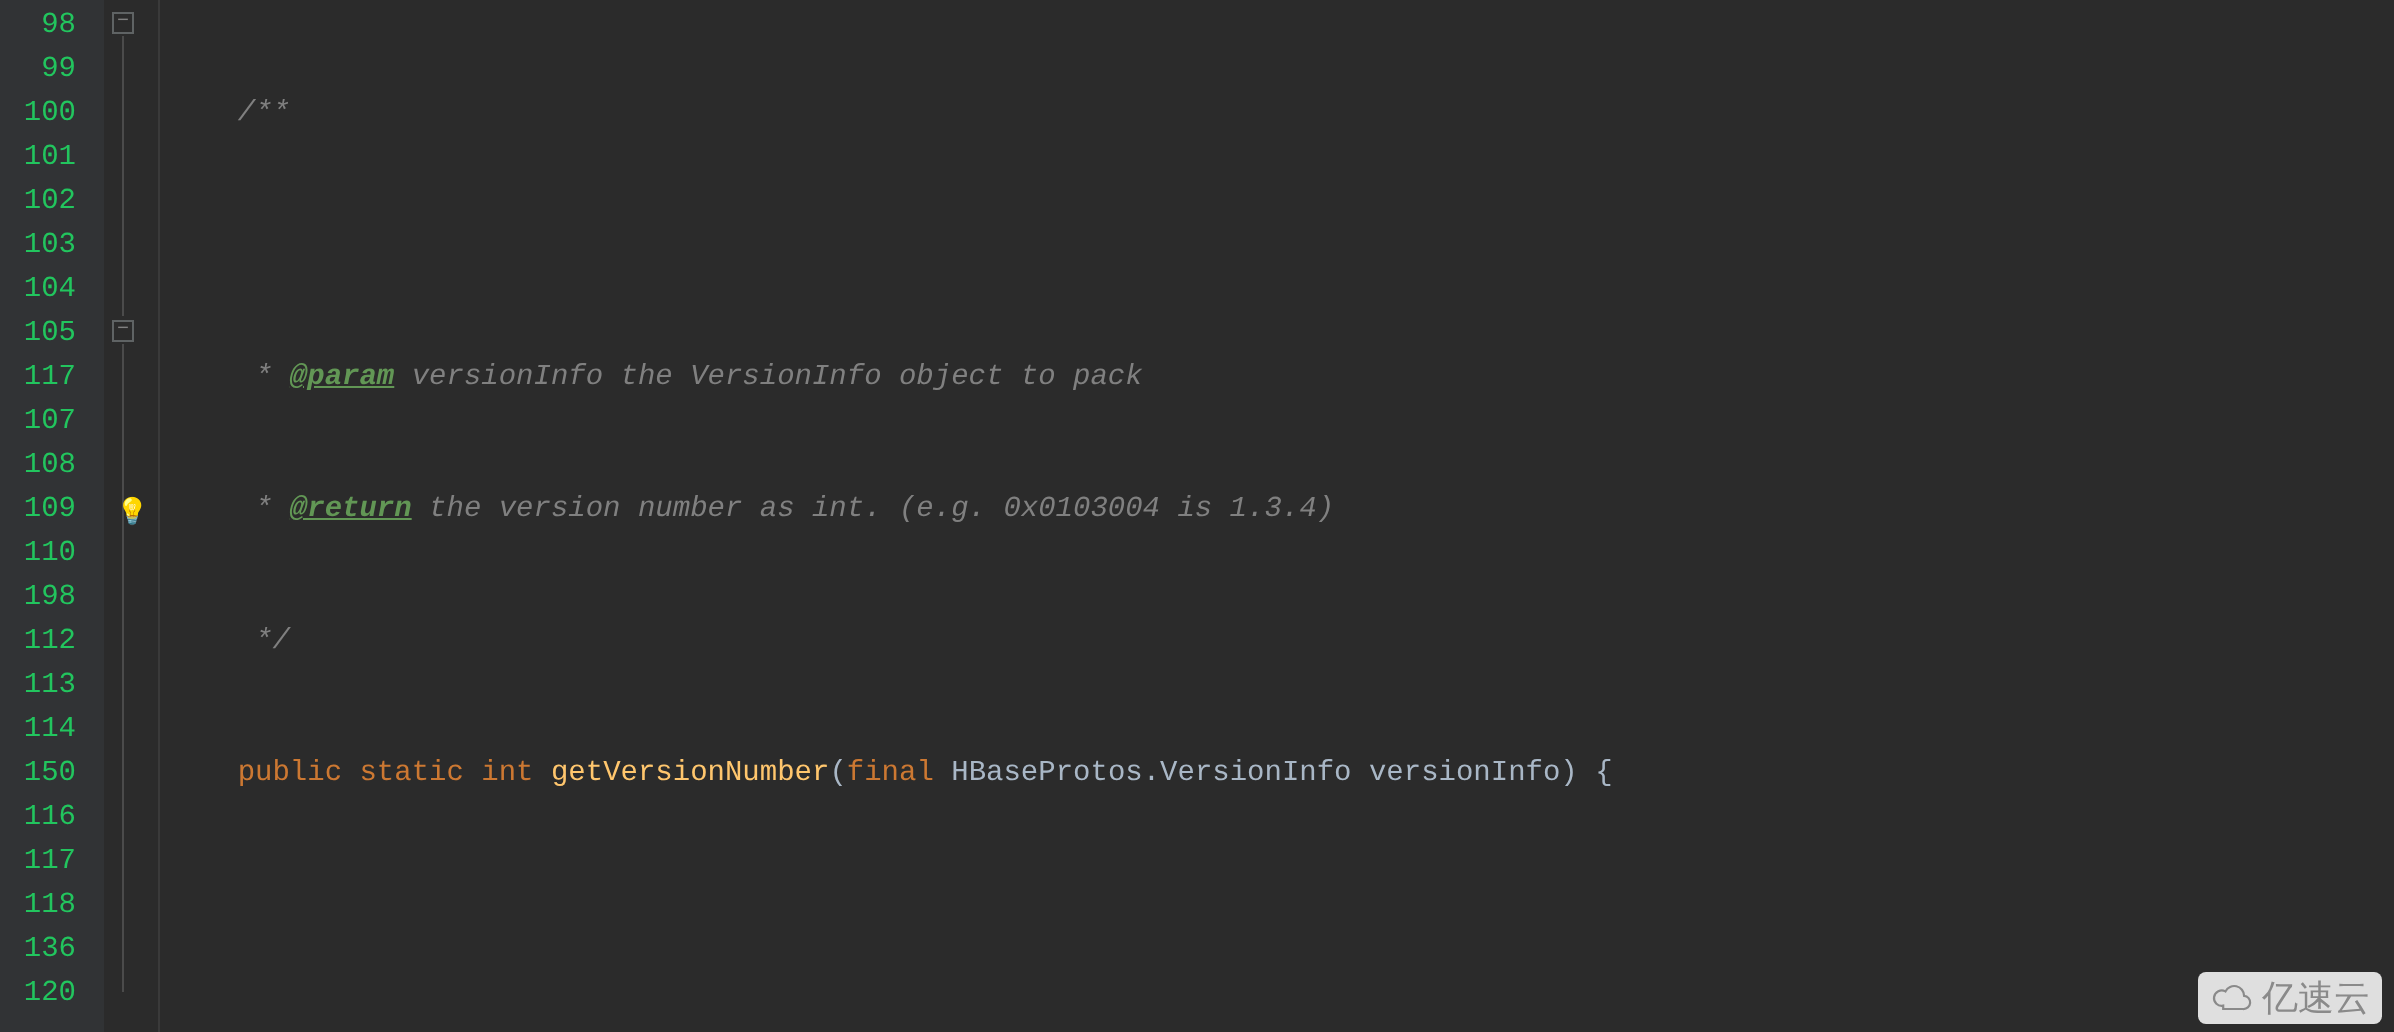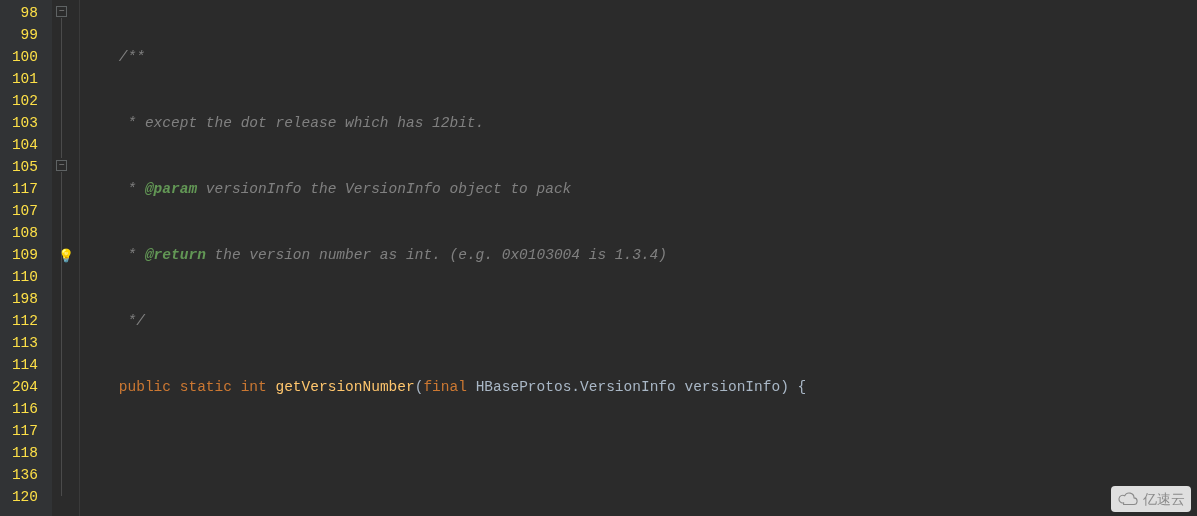--- a/index.html
+++ b/index.html
@@ -14,21 +14,21 @@
     height: 516px;
     position: relative;
   }
   .editor {
     display: flex;
     height: 100%;
   }
   .gutter {
     flex: 0 0 52px;
     background: #313335;
-    color: #fde047;
+    color: #22c55e;
     text-align: right;
     padding-right: 14px;
     padding-top: 2px;
     user-select: none;
   }
   .gutter div { height: 22px; }
   .fold-col {
     flex: 0 0 28px;
     background: #2b2b2b;
     border-right: 1px solid #3a3a3a;
@@ -63,37 +63,37 @@
     padding-left: 4px;
     white-space: pre;
     position: relative;
     background: #2b2b2b;
   }
   .line { height: 22px; }
   .indent { display:inline-block; }
 
   
   .c-com   { color: #808080; font-style: italic; }
-  .c-tag   { color: #629755; font-style: italic; font-weight: bold; }
+  .c-tag   { color: #629755; font-style: italic; font-weight: bold; text-decoration: underline; }
   .c-kw    { color: #cc7832; }
   .c-mname { color: #ffc66d; }
 
   .watermark {
     position: absolute;
     right: 6px;
     bottom: 4px;
     display: flex;
     align-items: center;
     gap: 4px;
     color: #8a8a8a;
     background: rgba(255,255,255,0.85);
     padding: 2px 6px;
     border-radius: 4px;
     font-family: sans-serif;
-    font-size: 14px;
+    font-size: 18px;
   }
   .watermark svg { width:22px; height:14px; }
 </style>
 </head>
 <body>
 
 <div class="editor">
 
   <div class="gutter">
     <div>98</div>
@@ -106,39 +106,39 @@
     <div>105</div>
     <div>117</div>
     <div>107</div>
     <div>108</div>
     <div>109</div>
     <div>110</div>
     <div>198</div>
     <div>112</div>
     <div>113</div>
     <div>114</div>
-    <div>204</div>
+    <div>150</div>
     <div>116</div>
     <div>117</div>
     <div>118</div>
     <div>136</div>
     <div>120</div>
   </div>
 
   <div class="fold-col">
     <span class="fold-mark" style="top:6px"></span>
     <span class="fold-line" style="top:18px;height:140px"></span>
     <span class="fold-mark" style="top:160px"></span>
     <span class="fold-line" style="top:172px;height:324px"></span>
     <span class="bulb" style="top:246px">💡</span>
   </div>
 
   <div class="code-area">
     <div class="line"><span class="indent">    </span><span class="c-com">/**</span></div>
-    <div class="line"><span class="indent">    </span><span class="c-com"> * except the dot release which has 12bit.</span></div>
+    <div class="line"><span class="indent">    </span></div>
     <div class="line"><span class="indent">    </span><span class="c-com"> * </span><span class="c-tag">@param</span><span class="c-com"> versionInfo the VersionInfo object to pack</span></div>
     <div class="line"><span class="indent">    </span><span class="c-com"> * </span><span class="c-tag">@return</span><span class="c-com"> the version number as int. (e.g. 0x0103004 is 1.3.4)</span></div>
     <div class="line"><span class="indent">    </span><span class="c-com"> */</span></div>
     <div class="line"><span class="indent">    </span><span class="c-kw">public</span> <span class="c-kw">static</span> <span class="c-kw">int</span> <span class="c-mname">getVersionNumber</span><span>(</span><span class="c-kw">final</span> <span>HBaseProtos.VersionInfo versionInfo) {</span></div>
     
     
     
 
     
 

